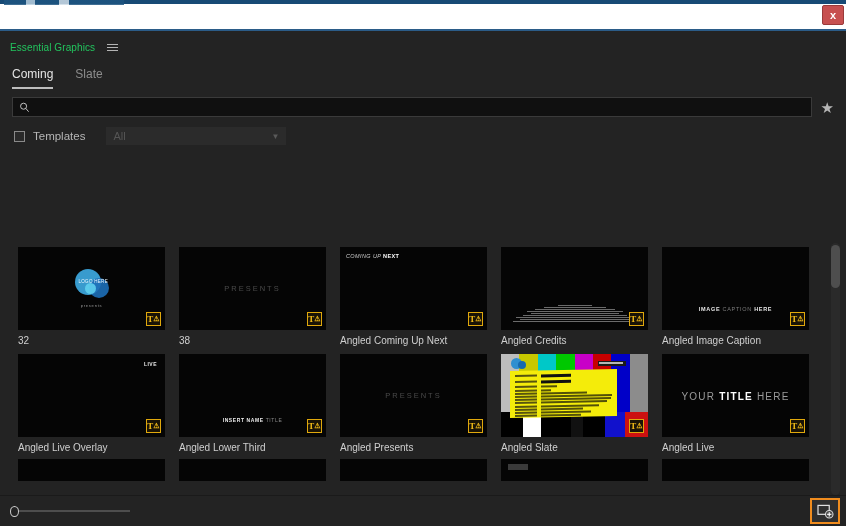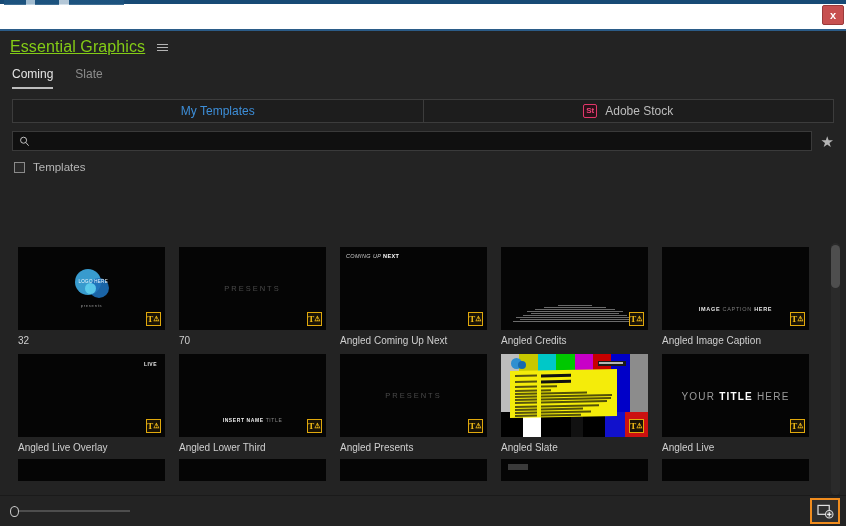--- a/index.html
+++ b/index.html
@@ -35,21 +35,21 @@
 
   
   .panel {
     position: absolute; left: 0; top: 33px; width: 846px; height: 493px;
     background: #232323;
   }
   .panel-header {
     height: 28px; display: flex; align-items: center; padding: 0 10px;
     background: #232323;
   }
-  .panel-title { color: #84cc16; font-size: 16px; letter-spacing: .1px; text-decoration: underline; }
+  .panel-title { color: #22c55e; font-size: 10px; letter-spacing: .1px; }
   .hamburger { margin-left: 10px; display: flex; flex-direction: column;
     gap: 2px; cursor: pointer; padding: 2px; }
   .hamburger i { display: block; width: 11px; height: 1px; background: #b4b4b4; }
 
   
   .tabrow { display: flex; align-items: flex-end; height: 28px; padding: 0 12px; gap: 22px; }
   .tab { font-size: 12px; color: #8c8c8c; padding-bottom: 6px; cursor: pointer;
          border-bottom: 2px solid transparent; }
   .tab.active { color: #e4e4e4; border-bottom-color: #bdbdbd; }
 
@@ -226,45 +226,40 @@
           <i></i>
           <i></i>
       </span>
     </div>
 
     <div class="tabrow">
       <div class="tab active">Coming</div>
       <div class="tab">Slate</div>
     </div>
 
-    <div class="seg-wrap">
-      <div class="seg">
-        <span>My Templates</span>
-      </div>
-      <div class="seg">
-        <span class="st-badge">St</span>
-        <span>Adobe Stock</span>
-      </div>
-    </div>
 
     <div class="search-row">
       <div class="search-box">
         <svg width="11" height="11" viewBox="0 0 12 12">
           <circle cx="5" cy="4.6" r="3.3" fill="none" stroke="#cfcfcf" stroke-width="1"></circle>
           <line x1="7.4" y1="7" x2="10.5" y2="10.6" stroke="#cfcfcf" stroke-width="1"></line>
         </svg>
         <input type="text" placeholder="" style="">
       </div>
       <span class="star">★</span>
     </div>
 
 
     <div class="chk-row">
       <span class="chkbox"></span>
       <span class="chk-label">Templates</span>
+      <span class="dropdown">
+        <span>All</span>
+        <span class="caret">▼</span>
+      </span>
     </div>
 
     <div class="grid-area">
       <div class="grid">
 
         <div class="card">
           <div class="thumb">
             <div class="t-center">
               <div class="logo-circles">
                 <b class="lc1"></b>
@@ -285,21 +280,21 @@
         <div class="card">
           <div class="thumb">
             <div class="t-center">
               <span class="tx-presents">PRESENTS</span>
             </div>
             <div class="badge">
               <span>T</span>
                 <span class="warn">⚠</span>
             </div>
           </div>
-          <div class="card-label">70</div>
+          <div class="card-label">38</div>
         </div>
 
         <div class="card">
           <div class="thumb">
             <div class="tx-upnext">
               <span>COMING UP </span><b>NEXT</b>
             </div>
             <div class="badge">
               <span>T</span>
                 <span class="warn">⚠</span>

